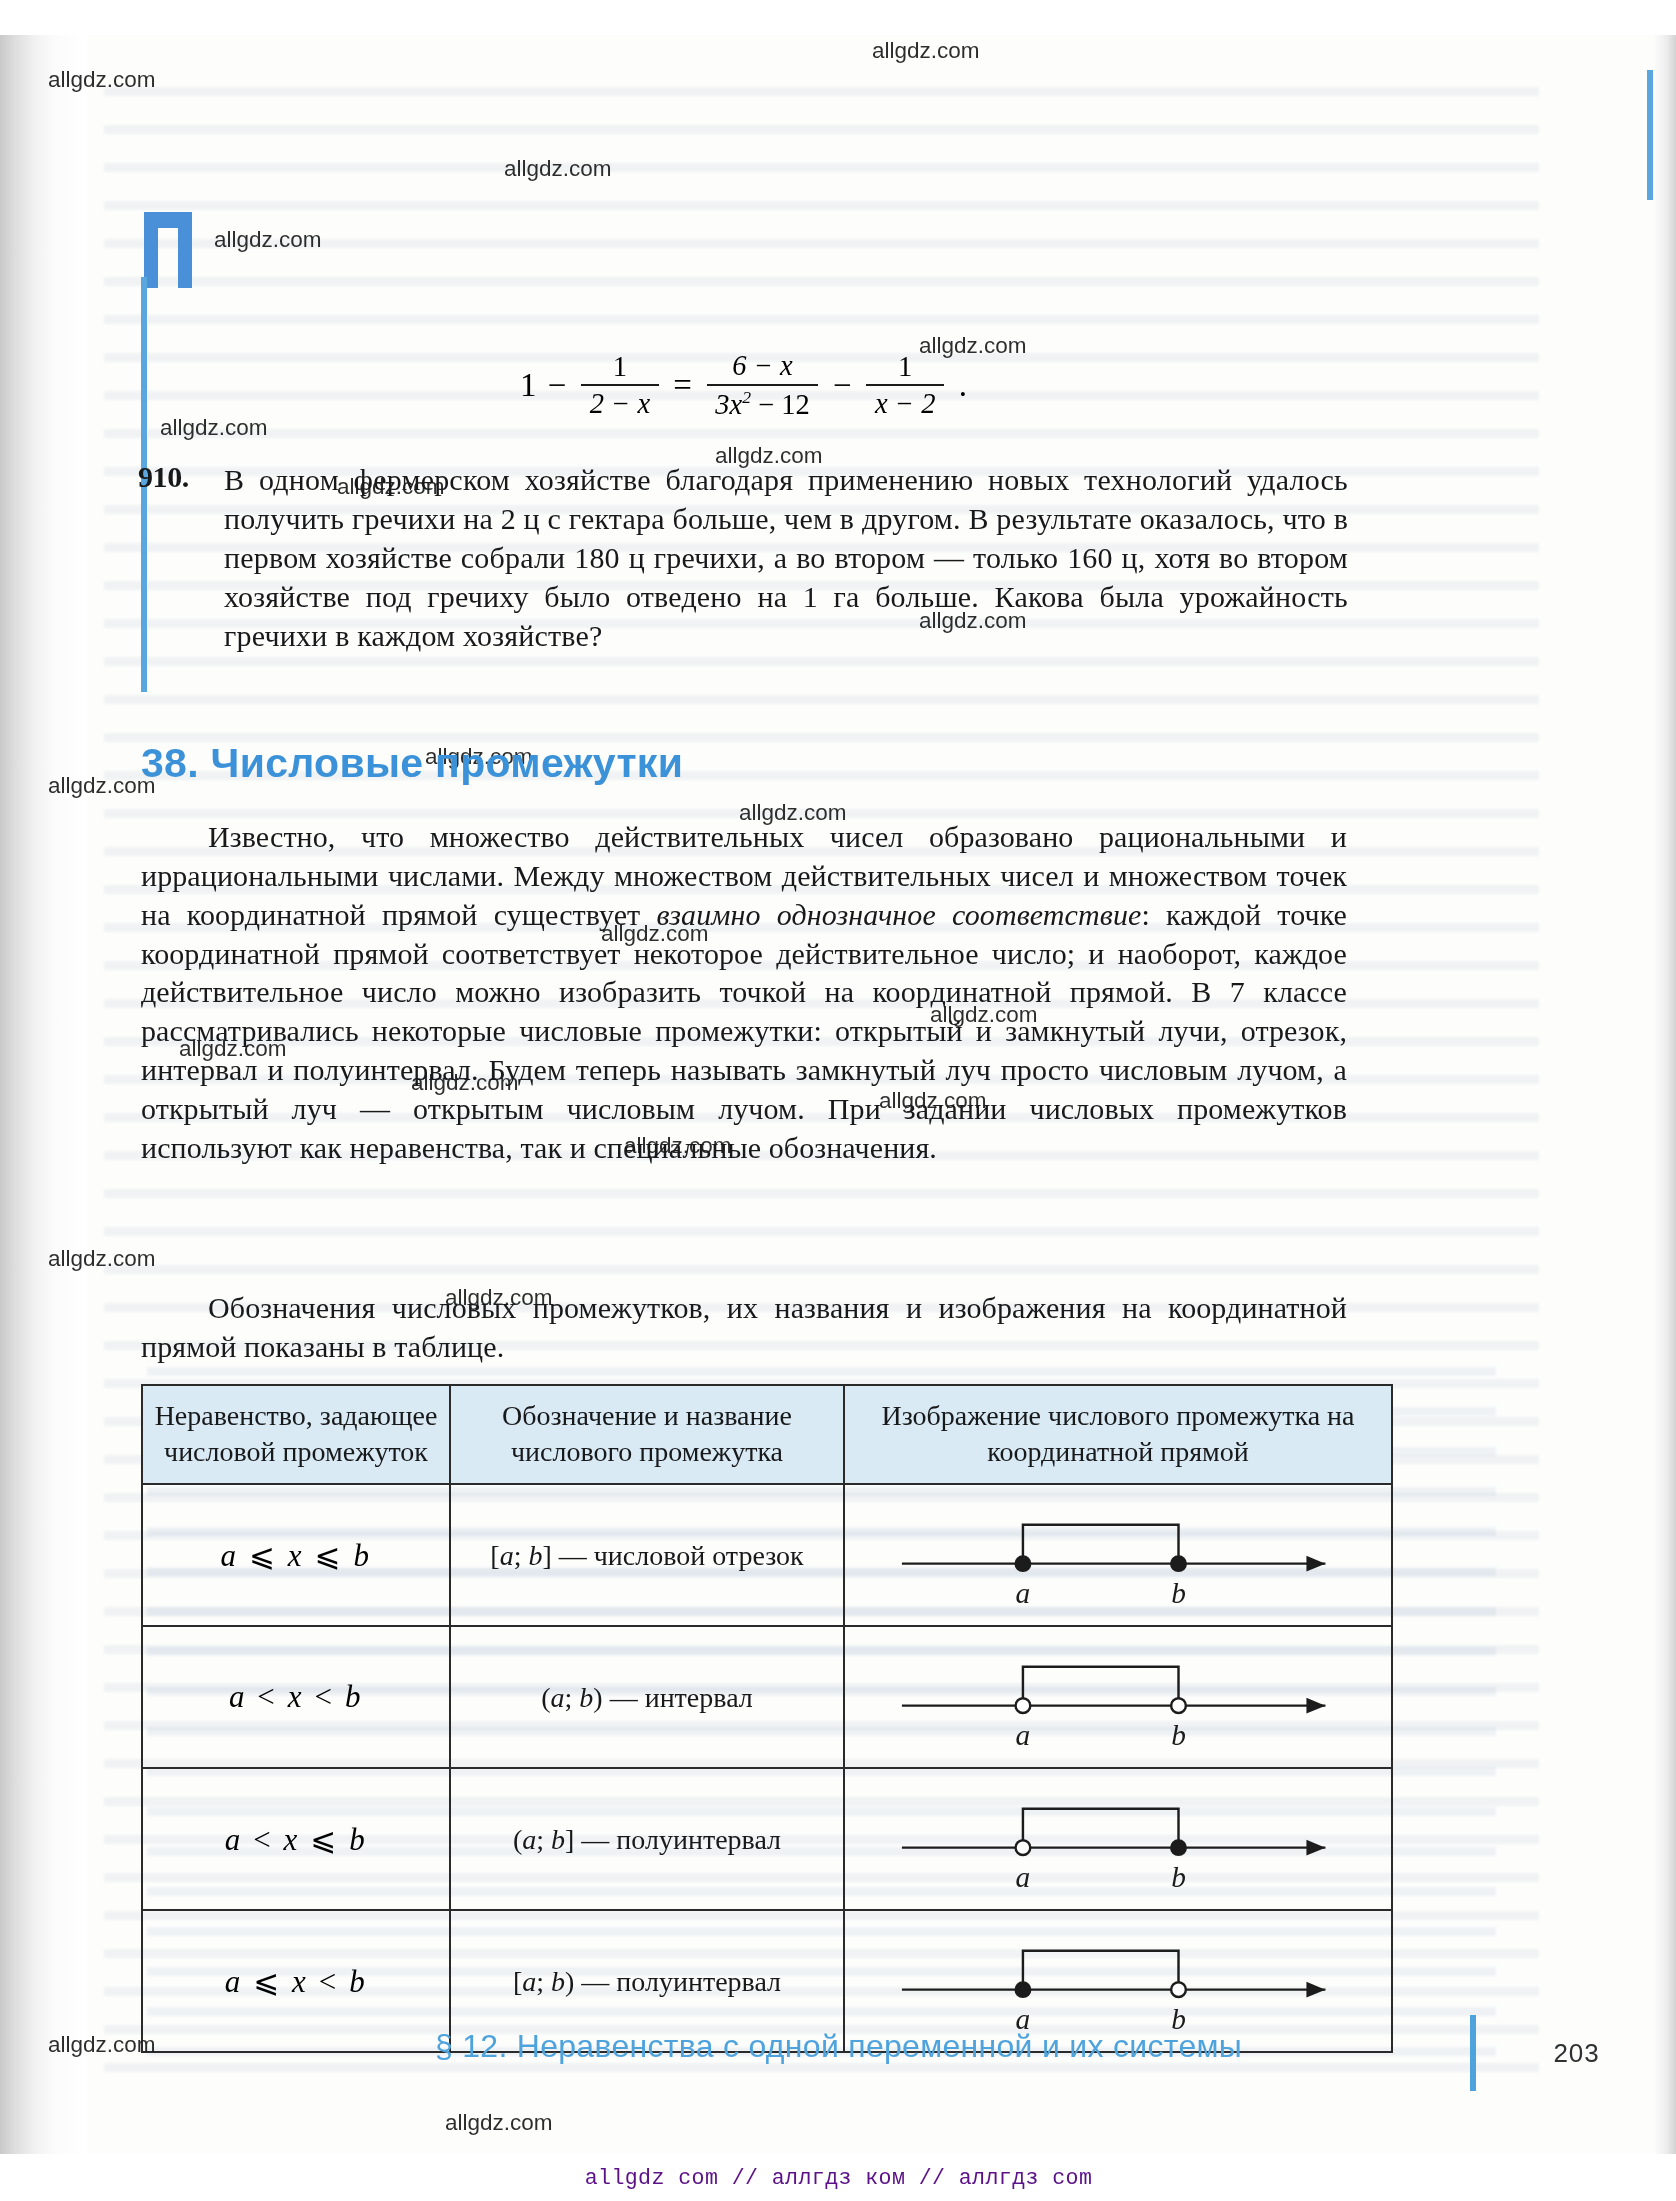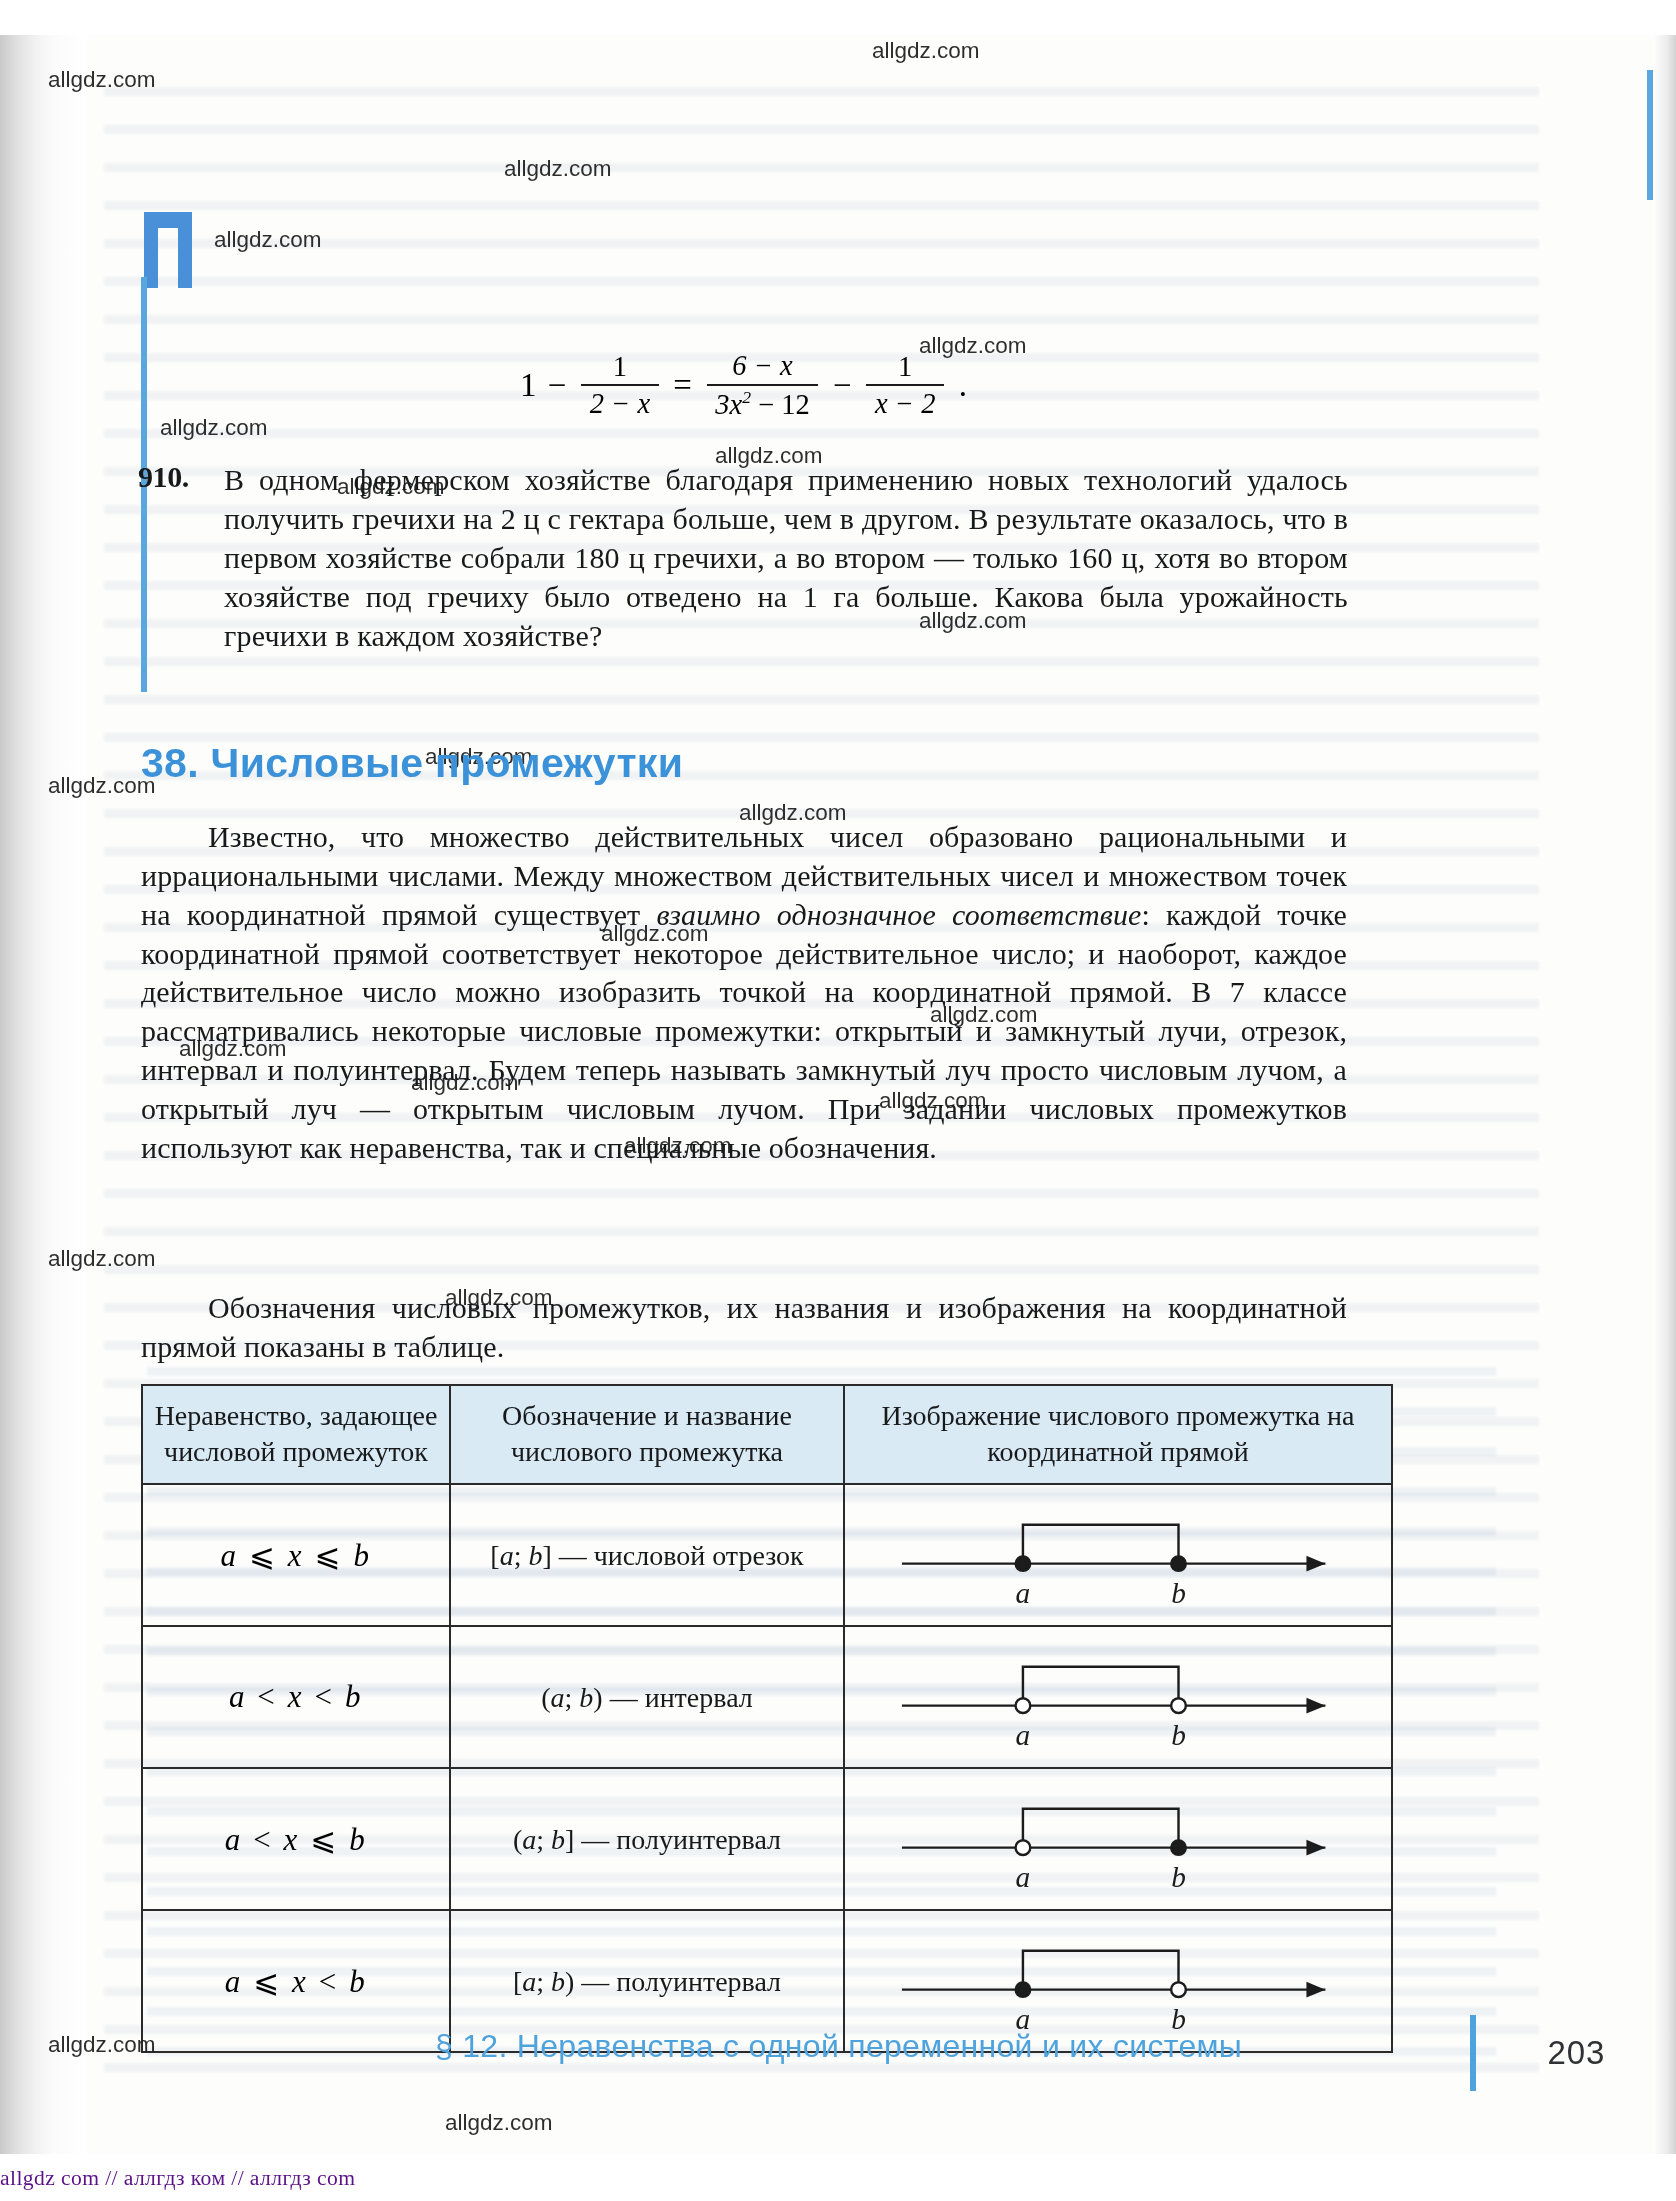--- a/index.html
+++ b/index.html
@@ -16,22 +16,22 @@
   .top-banner{
     position:absolute;left:0;top:0;width:1677px;height:35px;
     display:flex;align-items:center;justify-content:center;
     font-family:"Liberation Sans", sans-serif;
     font-size:18px;color:#1aa03a;letter-spacing:0.2px;
   }
 
   
   .bottom-banner{
     position:absolute;left:0;bottom:0;width:1677px;height:48px;
-    display:flex;align-items:center;
-    font-family:Liberation Serif, serif;
+    display:flex;align-items:center;justify-content:center;
+    font-family:Liberation Mono, monospace;
     font-size:21.6px;color:#5b1188;letter-spacing:0.4px;
   }
 
   
   .sheet{
     position:absolute;left:0;top:35px;width:1677px;height:2119px;
     background:#fdfdfc;
     overflow:hidden;
   }
   
@@ -184,21 +184,21 @@
     font-family:"Liberation Sans", sans-serif;
     font-size:32px;color:#4fa3dd;letter-spacing:0.3px;
   }
   .pagenum-box{
     position:absolute;left:1470px;top:1980px;width:156px;height:76px;
     border-left:6px solid #4fa3dd;
     display:flex;align-items:center;justify-content:center;
   }
   .pagenum{
     font-family:"Liberation Sans", sans-serif;
-    font-size:33px;color:#2f3133;letter-spacing:0.9px;margin-left:45px;
+    font-size:26px;color:#2f3133;letter-spacing:0.9px;margin-left:45px;
   }
   
   .side-rule{
     position:absolute;right:24px;top:35px;width:6px;height:130px;
     background:#5aa7e0;
   }
 </style>
 </head>
 <body>
 

